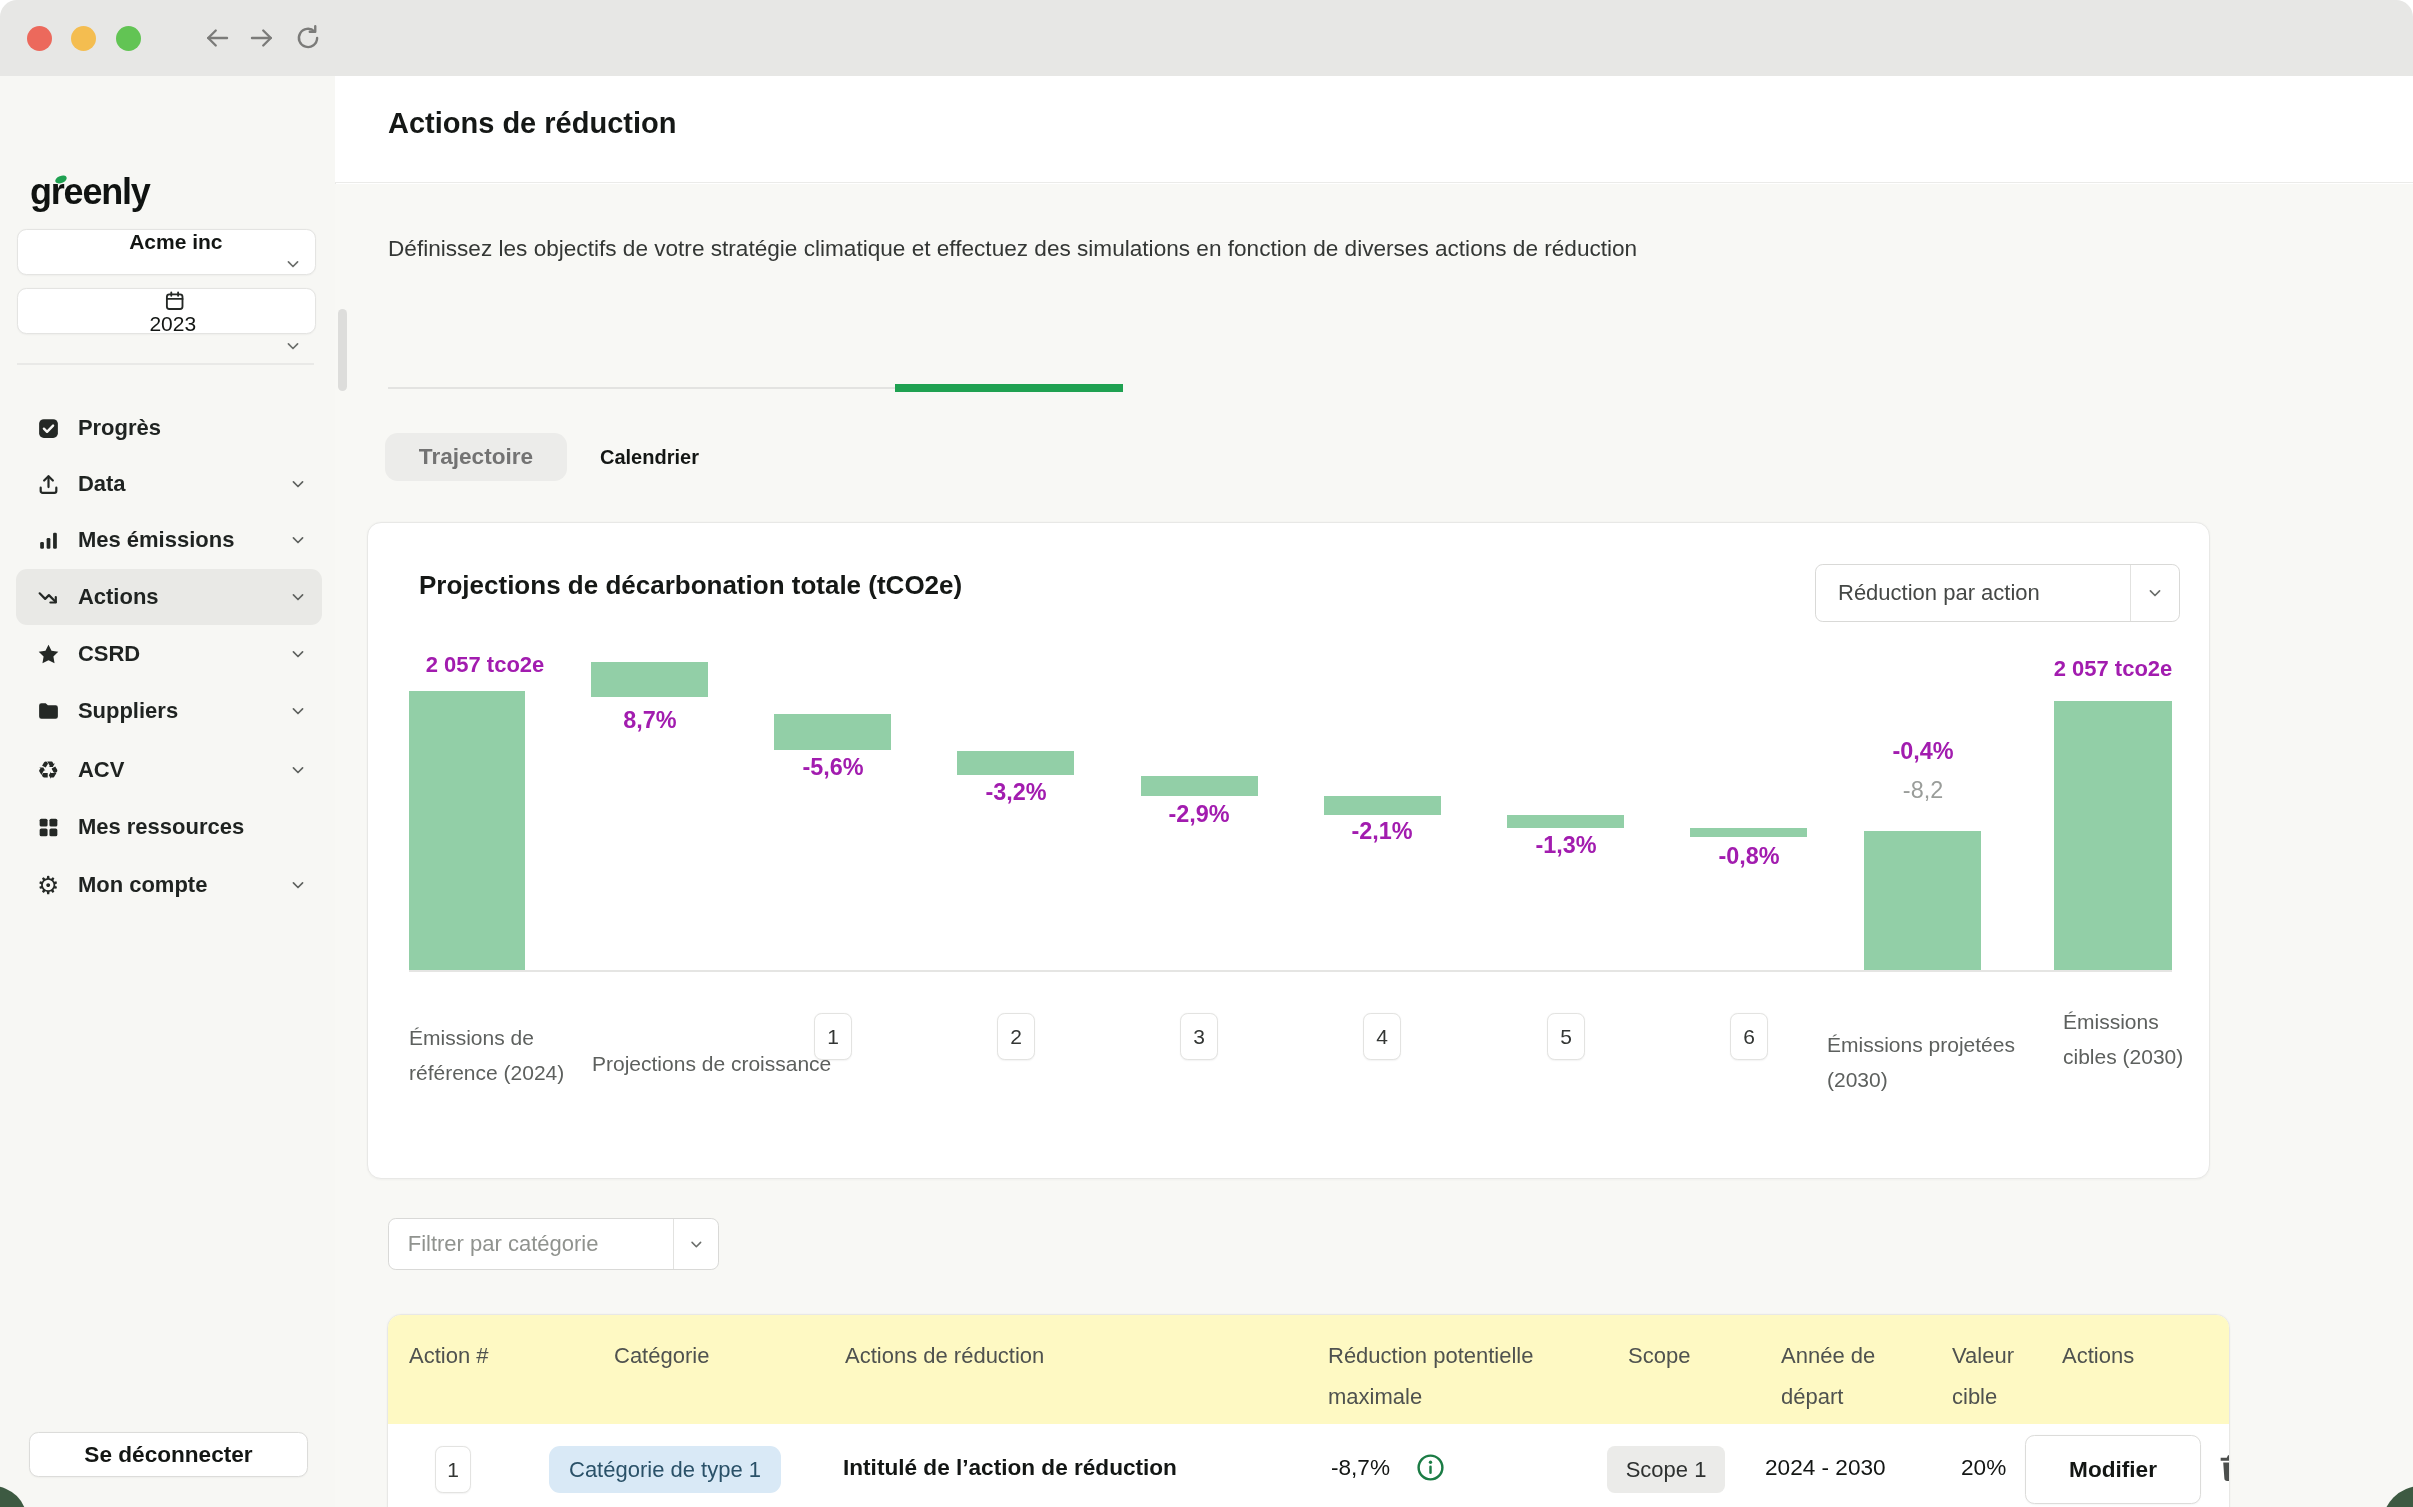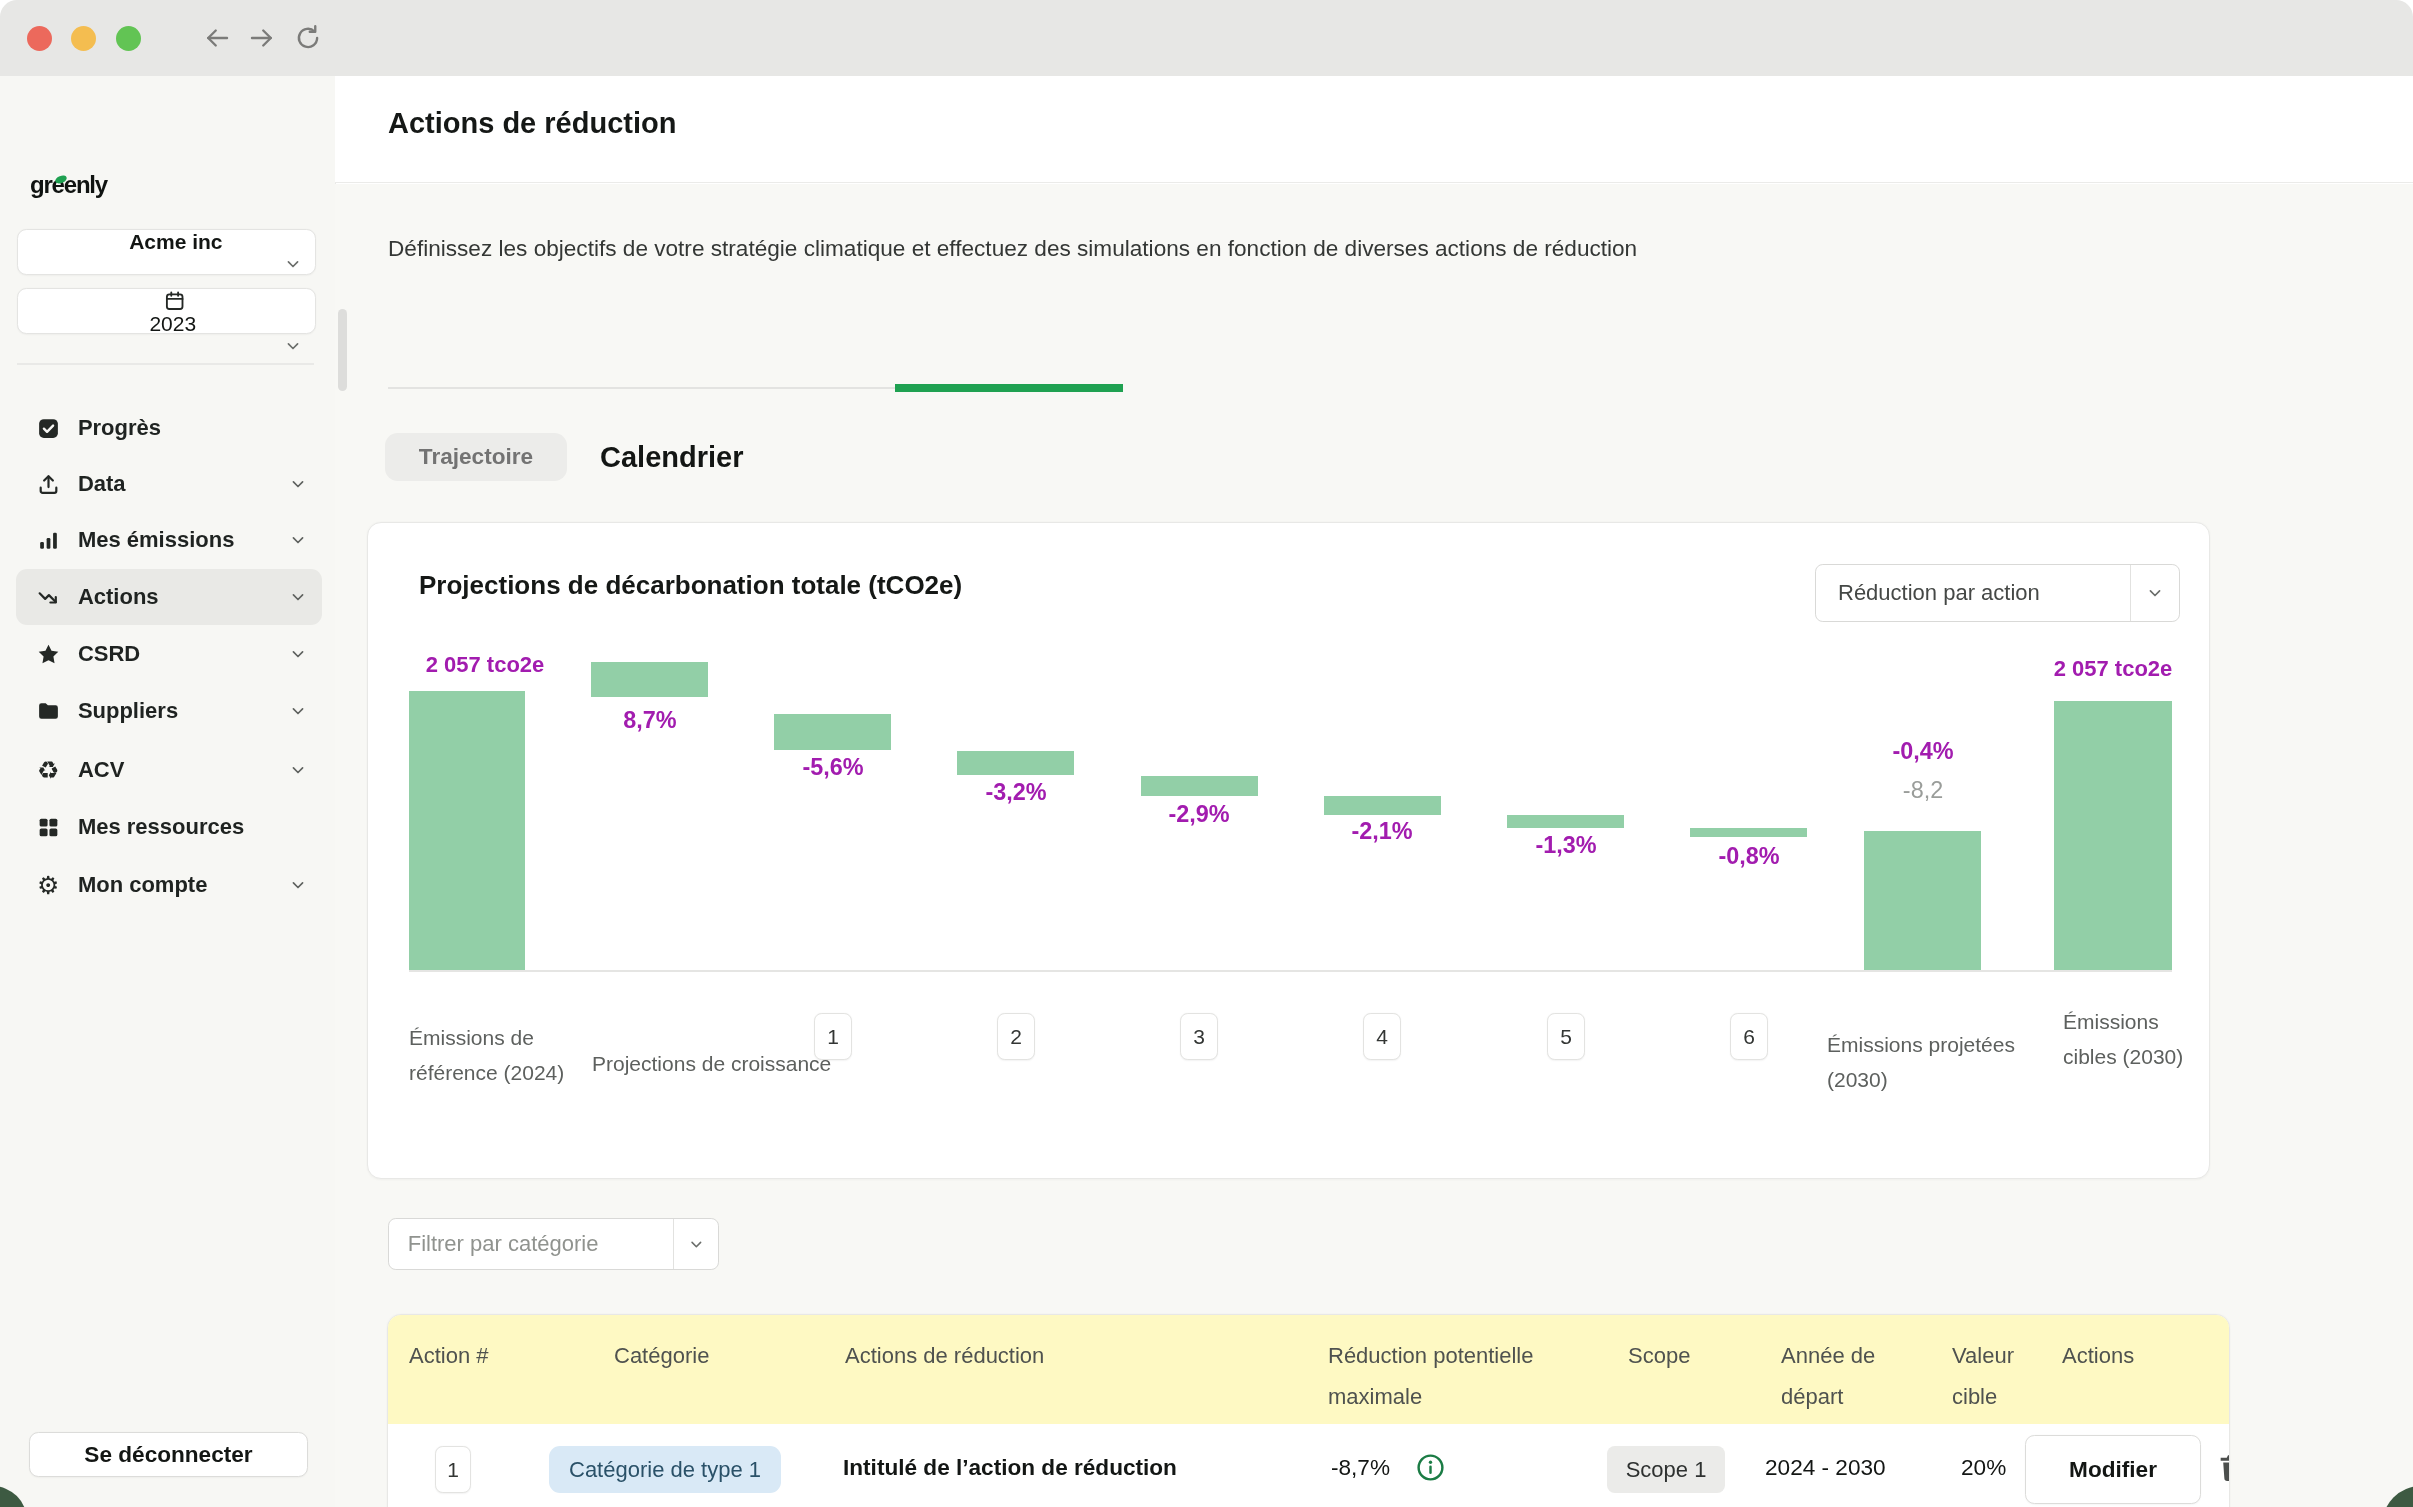--- a/index.html
+++ b/index.html
@@ -8,21 +8,21 @@
   .abs{position:absolute;}
 
   
   .chrome{left:0;top:0;width:2413px;height:76px;background:#e7e7e5;border-bottom:1.6px solid #dadad8;
           border-radius:17px 17px 0 0;display:flex;align-items:center;}
   .tl{width:25px;height:25px;border-radius:50%;display:inline-block;}
   .nav-arrow{color:#7b7b79;display:inline-flex;}
 
   
   .sidebar{left:0;top:76px;width:335px;height:1431px;background:#f7f7f4;border-right:1.6px solid #e9e9e7;}
-  .logo{font-size:24px;font-weight:800;letter-spacing:-1.2px;color:#101311;}
+  .logo{font-size:36px;font-weight:800;letter-spacing:-1.2px;color:#101311;}
   .leaf{width:11.7px;height:7px;border-radius:50%;background:#1fa151;transform:rotate(-22deg);}
   .sel{background:#fff;border:1.6px solid #e4e4e2;border-radius:9.4px;display:flex;align-items:center;
        box-shadow:0 0.8px 1.6px rgba(20,25,20,.04);flex-direction:column;}
   .sel-chev{margin-left:auto;margin-right:12.5px;color:#6b6e6b;display:inline-flex;}
   .nav-item{left:15.6px;width:306px;height:56px;display:flex;align-items:center;border-radius:11px;cursor:pointer;}
   .nav-item.active{background:#e9e9e6;}
   .nav-ico{width:28px;margin:0 15.6px 0 18.7px;display:flex;justify-content:center;align-items:center;color:#24282 5;color:#242825;}
   .nav-label{font-size:22px;font-weight:600;color:#1f2321;}
   .nav-chev{margin-left:auto;margin-right:14px;color:#5f625f;display:inline-flex;}
   .glyph-icon{font-family:"DejaVu Sans",sans-serif;font-size:25px;line-height:25px;color:#242825;}
@@ -256,21 +256,21 @@
   <div class="abs page-header">
     <div class="abs page-title" style="left:53px;top:31px;">Actions de réduction</div>
   </div>
 
   <div class="abs subtitle" style="left:388px;top:236px;width:1637px;">Définissez les objectifs de votre stratégie climatique et effectuez des simulations en fonction de diverses actions de réduction</div>
 
   <div class="abs" style="left:388px;top:387px;width:734px;height:2.3px;background:#e3e3e1;"></div>
   <div class="abs" style="left:895px;top:384px;width:228px;height:7.8px;background:#1fa151;"></div>
 
   <div class="abs toggle-pill" style="left:385px;top:433px;width:182px;height:48px;">Trajectoire</div>
-  <div class="abs" style="left:600px;top:433px;height:48px;display:flex;align-items:center;font-weight:700;font-size:29px;color:#131614;cursor:pointer;">Calendrier</div>
+  <div class="abs" style="left:600px;top:433px;height:48px;display:flex;align-items:center;font-weight:700;font-size:20px;color:#131614;cursor:pointer;">Calendrier</div>
 
   <div class="abs card" style="left:367px;top:522px;width:1841px;height:655px;">
     <div class="abs card-title" style="left:51px;top:47px;">Projections de décarbonation totale (tCO2e)</div>
 
     <div class="abs dropdown" style="left:1447px;top:41px;width:363px;height:56px;">
       <span class="dd-text">Réduction par action</span>
       <span class="dd-right" style="width:48px;">
         <svg width="20" height="20" viewBox="0 0 24 24" fill="none" stroke="currentColor" stroke-width="2" stroke-linecap="round" stroke-linejoin="round">
             <path d="M6.5 9.5l5.5 5.5 5.5-5.5"></path>
           </svg>

